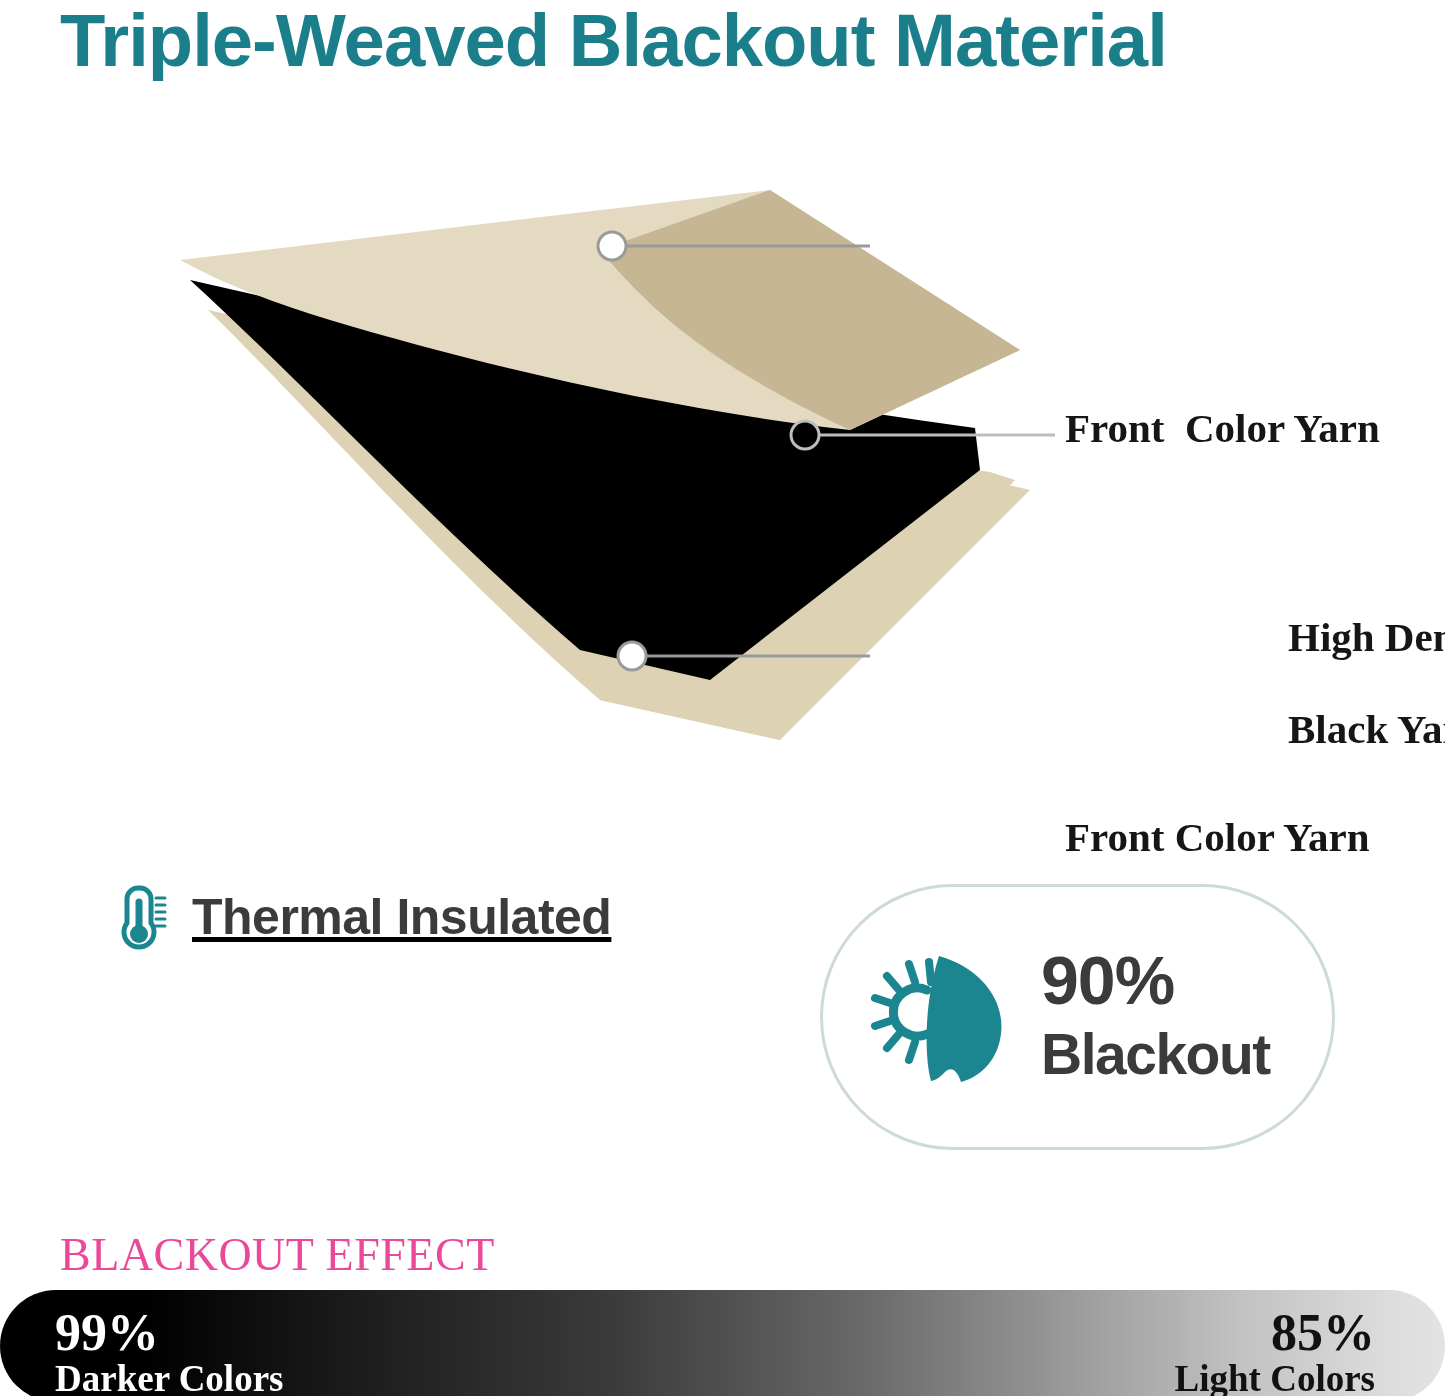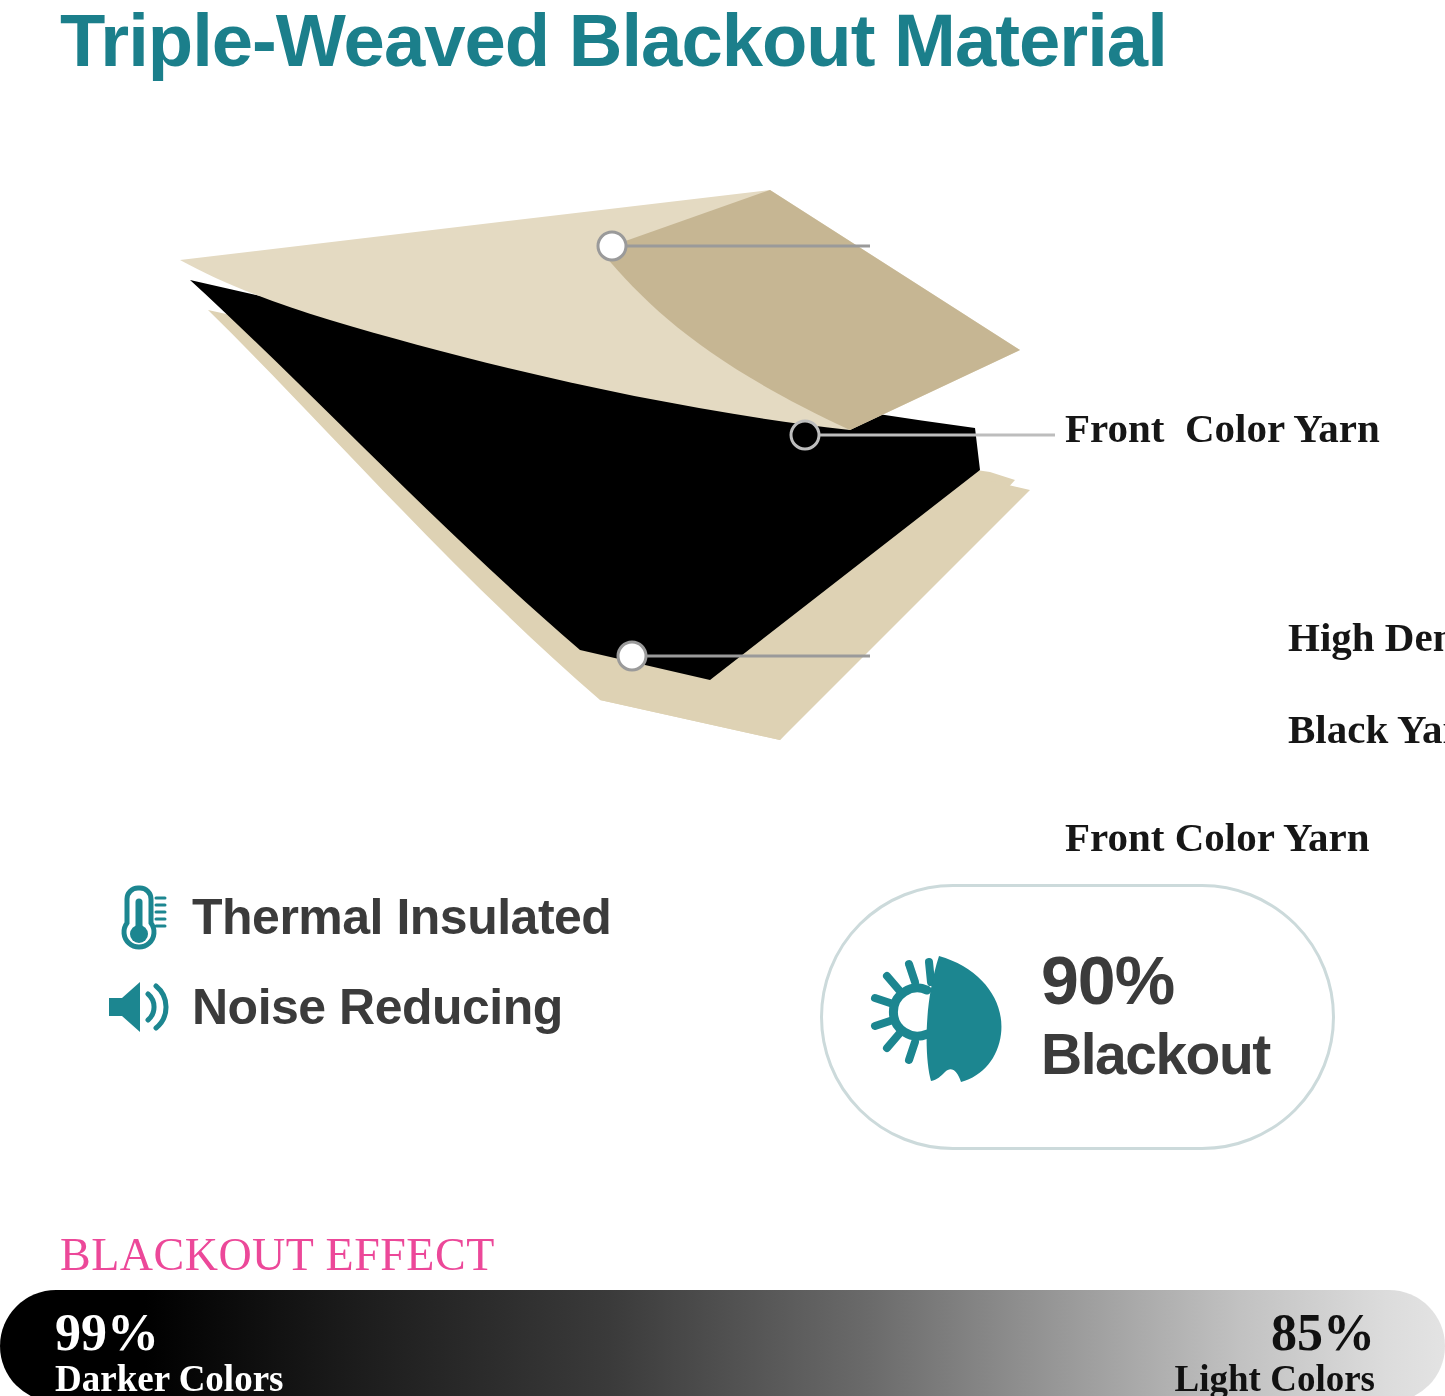--- a/index.html
+++ b/index.html
@@ -62,20 +62,21 @@
   #label-front { left: 888px; top: 225px; }
   #label-high  { left: 1070px; top: 388px; }
   #label-back  { left: 888px; top: 634px; }
 
   
   #feature-list {
     position: absolute;
     left: 100px;
     top: 872px;
     width: 680px;
+    text-decoration: underline;
   }
   .feature-row {
     display: flex;
     align-items: center;
     height: 90px;
   }
   .feature-icon {
     width: 78px;
     height: 74px;
     flex: 0 0 78px;
@@ -243,30 +244,20 @@
           <line x1="48" y1="23" x2="57" y2="23"></line>
           <line x1="48" y1="30" x2="57" y2="30"></line>
           <line x1="48" y1="37" x2="57" y2="37"></line>
           <line x1="48" y1="44" x2="57" y2="44"></line>
         </g>
       </svg>
     </span>
     <span class="feature-label">Thermal Insulated</span>
   </div>
 
-  <div class="feature-row">
-    <span class="feature-icon">
-      <svg width="68" height="60" viewBox="0 0 68 60" xmlns="http://www.w3.org/2000/svg">
-        <path d="M4 21 h13 L35 5 v50 L17 39 H4 Z" fill="#1c8690"></path>
-        <path d="M43 17 a17 17 0 0 1 0 26" fill="none" stroke="#1c8690" stroke-width="5" stroke-linecap="round"></path>
-        <path d="M51 9 a27 27 0 0 1 0 42" fill="none" stroke="#1c8690" stroke-width="5" stroke-linecap="round"></path>
-      </svg>
-    </span>
-    <span class="feature-label">Noise Reducing</span>
-  </div>
 
 </div>
 
 <div id="blackout-badge">
   <span id="badge-icon">
     <svg width="150" height="150" viewBox="0 0 150 150" xmlns="http://www.w3.org/2000/svg">
       <g stroke="#1c8690" stroke-width="8" stroke-linecap="round" fill="none">
         <line x1="44" y1="22" x2="50" y2="40"></line>
         <line x1="22" y1="34" x2="34" y2="48"></line>
         <line x1="10" y1="56" x2="28" y2="62"></line>

